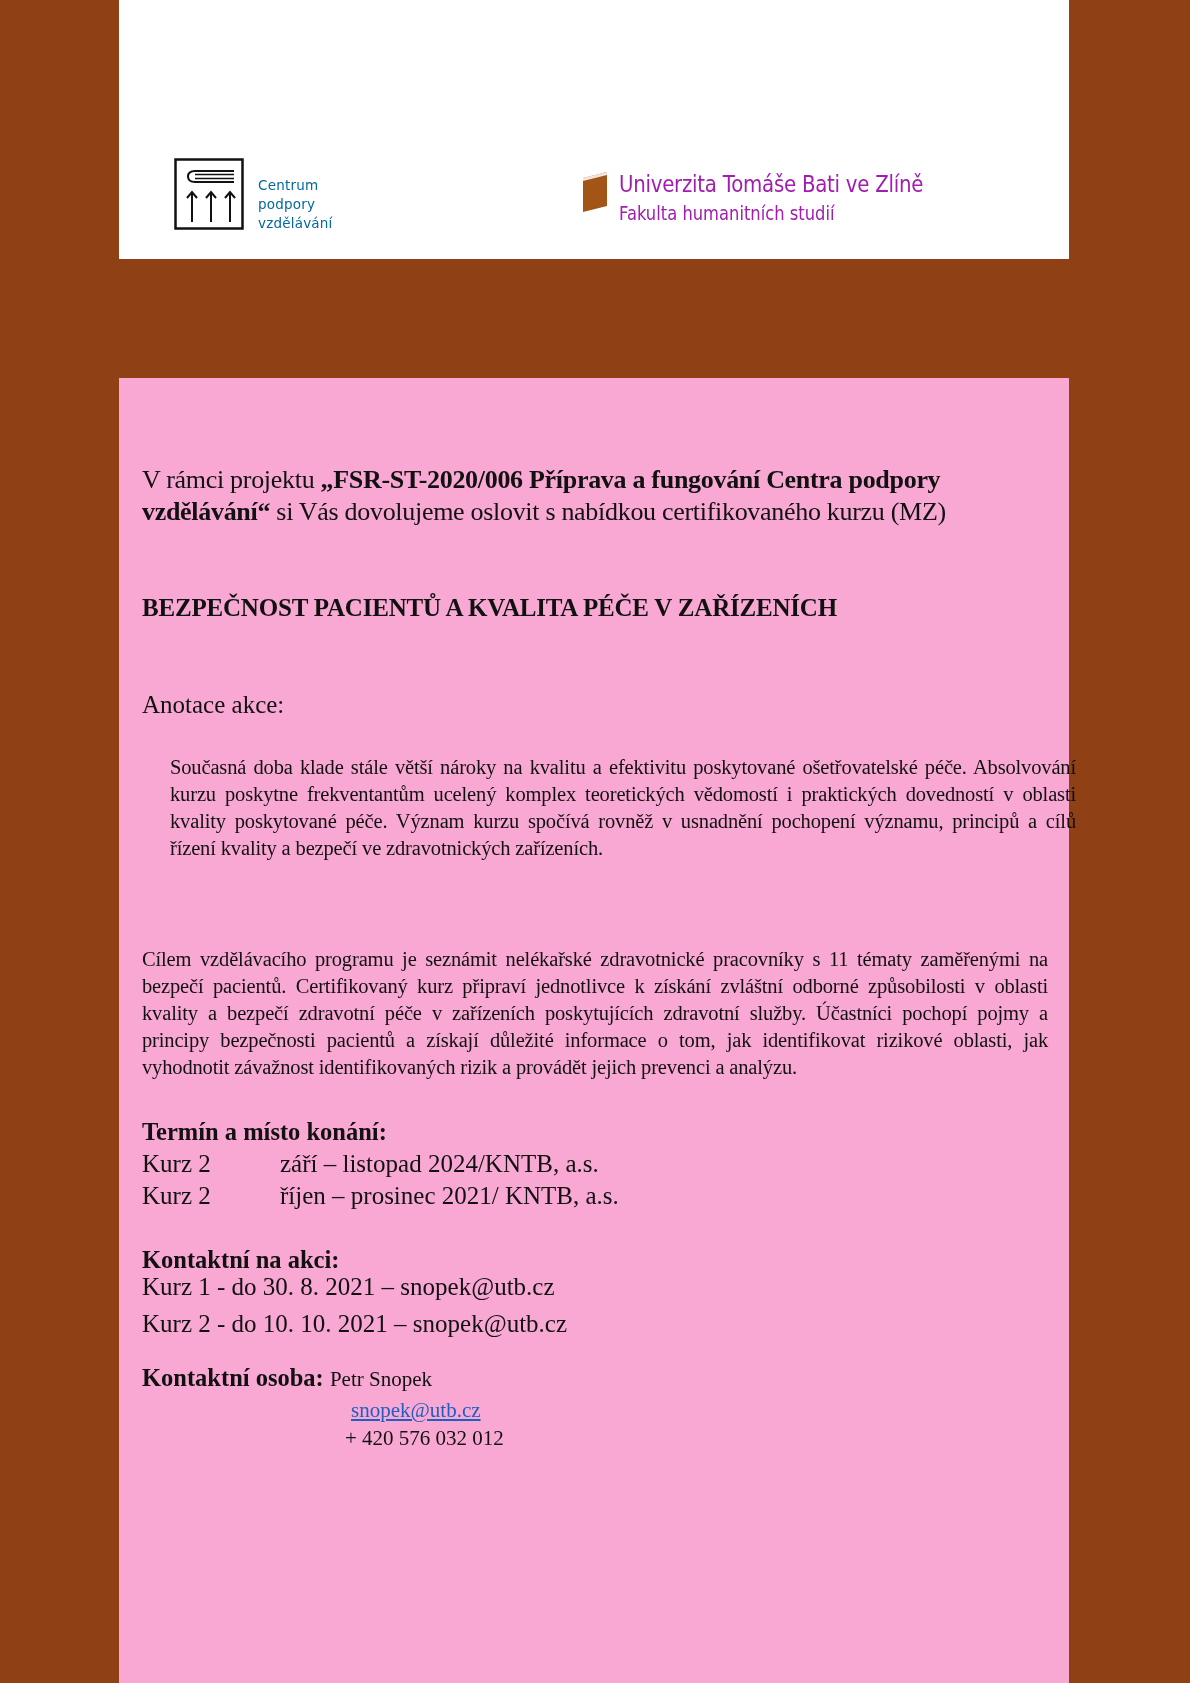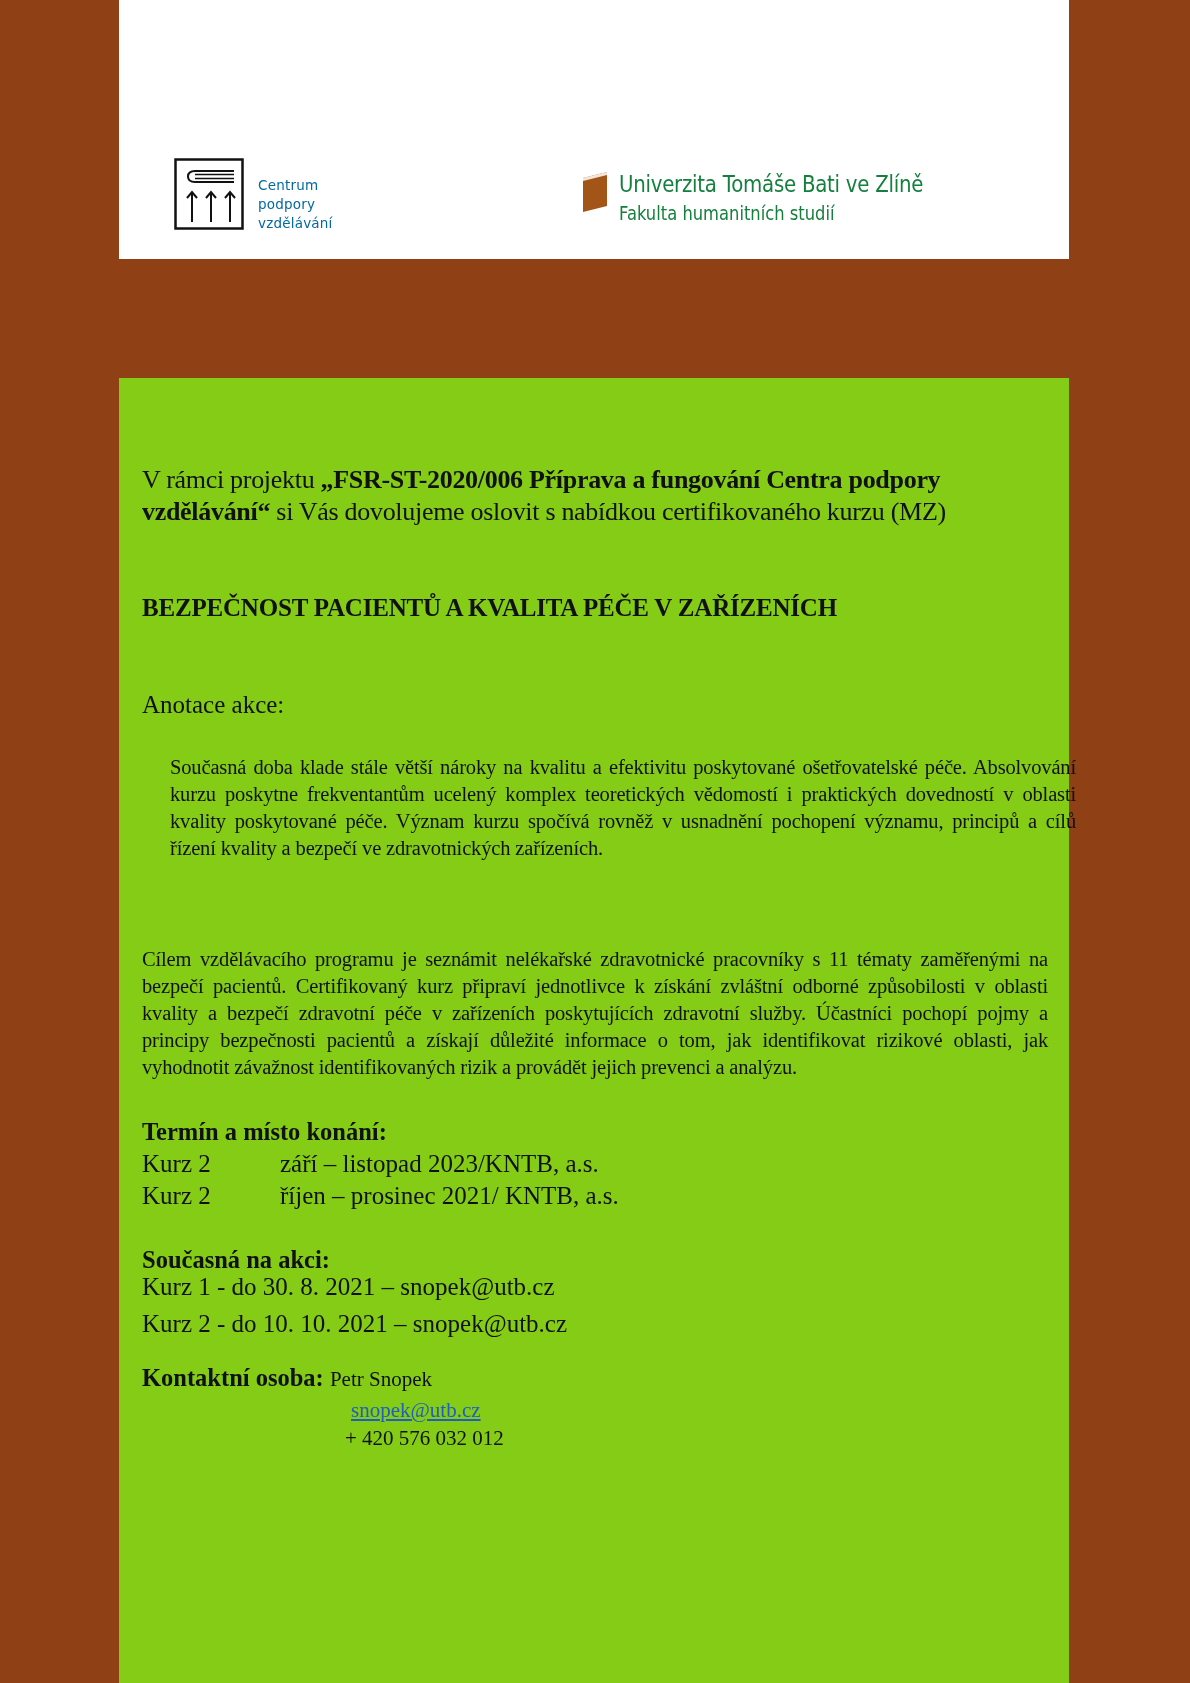--- a/index.html
+++ b/index.html
@@ -5,33 +5,33 @@
   html, body { margin:0; padding:0; }
   body {
     width:1190px; height:1683px; position:relative; overflow:hidden;
     background:#8f4015;
     font-family:"Liberation Serif", serif; color:#111;
   }
   .page-top {
     position:absolute; left:119px; top:0; width:950px; height:259px; background:#fff;
   }
   .page-main {
-    position:absolute; left:119px; top:378px; width:950px; height:1305px; background:#84cc16;
+    position:absolute; left:119px; top:378px; width:950px; height:1305px; background:#f9a8d4;
   }
   
   .cpv-logo { position:absolute; left:55px; top:158px; display:flex; align-items:flex-start; }
   .cpv-icon { width:70px; height:72px; }
   .cpv-text {
     margin-left:14px; margin-top:18px;
     font-family:"DejaVu Sans", sans-serif; font-size:13.5px; line-height:19px; color:#0369a1;
     letter-spacing:0.2px;
   }
   .utb-logo { position:absolute; left:462px; top:170px; display:flex; align-items:flex-start; }
   .utb-icon { width:28px; height:40px; margin-top:2px; }
-  .utb-text { margin-left:10px; font-family:"DejaVu Sans", sans-serif; color:#15803d; }
+  .utb-text { margin-left:10px; font-family:"DejaVu Sans", sans-serif; color:#a21caf; }
   .utb-name { font-size:23px; line-height:28px; letter-spacing:-0.3px; transform:scaleX(0.86); transform-origin:left; white-space:nowrap; }
   .utb-faculty { font-size:19px; line-height:26px; transform:scaleX(0.86); transform-origin:left; white-space:nowrap; margin-top:2px; }
 
   
   .content { position:absolute; left:23px; top:0; width:906px; }
   .intro {
     position:absolute; top:86px; left:0; width:906px;
     font-size:26px; line-height:32px; letter-spacing:-0.3px;
   }
   .course-title {
@@ -105,27 +105,27 @@
     <div class="course-title">
       <div>BEZPEČNOST PACIENTŮ A KVALITA PÉČE V ZAŘÍZENÍCH</div>
     </div>
 
     <div class="annot-heading">Anotace akce:</div>
     <div class="para para1">Současná doba klade stále větší nároky na kvalitu a efektivitu poskytované ošetřovatelské péče. Absolvování kurzu poskytne frekventantům ucelený komplex teoretických vědomostí i praktických dovedností v oblasti kvality poskytované péče. Význam kurzu spočívá rovněž v usnadnění pochopení významu, principů a cílů řízení kvality a bezpečí ve zdravotnických zařízeních.</div>
     <div class="para para2">Cílem vzdělávacího programu je seznámit nelékařské zdravotnické pracovníky s 11 tématy zaměřenými na bezpečí pacientů. Certifikovaný kurz připraví jednotlivce k získání zvláštní odborné způsobilosti v oblasti kvality a bezpečí zdravotní péče v zařízeních poskytujících zdravotní služby. Účastníci pochopí pojmy a principy bezpečnosti pacientů a získají důležité informace o tom, jak identifikovat rizikové oblasti, jak vyhodnotit závažnost identifikovaných rizik a provádět jejich prevenci a analýzu.</div>
 
     <div class="section-heading sh1">Termín a místo konání:</div>
     <div class="row r1">
-      <span class="c1">Kurz 2</span><span>září – listopad 2023/KNTB, a.s.</span>
+      <span class="c1">Kurz 2</span><span>září – listopad 2024/KNTB, a.s.</span>
     </div>
     <div class="row r2">
       <span class="c1">Kurz 2</span><span>říjen – prosinec 2021/ KNTB, a.s.</span>
     </div>
 
-    <div class="section-heading sh2">Současná na akci:</div>
+    <div class="section-heading sh2">Kontaktní na akci:</div>
     <div class="row r3">Kurz 1 - do 30. 8. 2021 – snopek@utb.cz</div>
     <div class="row r4">Kurz 2 - do 10. 10. 2021 – snopek@utb.cz</div>
 
     <div class="contact">
       <b>Kontaktní osoba:</b>
       <span class="name">Petr Snopek</span>
     </div>
     <a class="contact-email">snopek@utb.cz</a>
     <div class="contact-phone">+ 420 576 032 012</div>
   </div>

